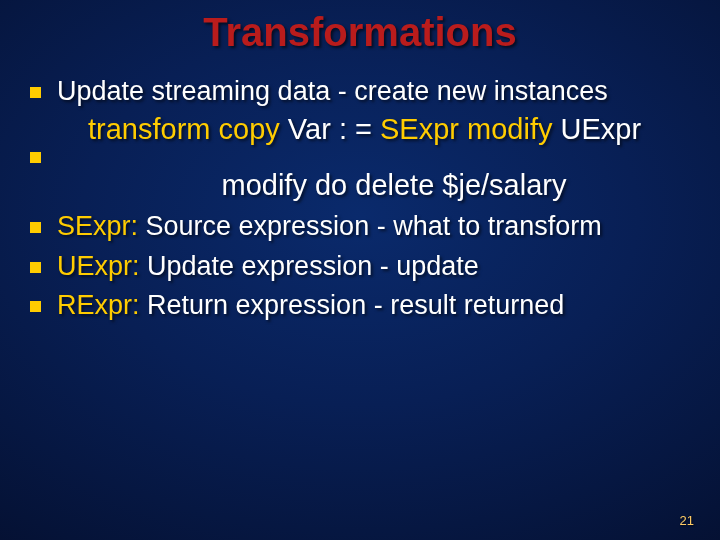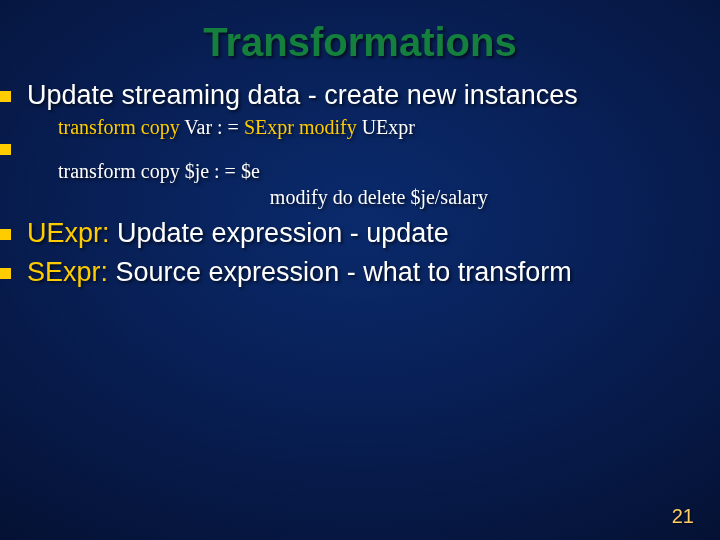--- a/index.html
+++ b/index.html
@@ -15,26 +15,27 @@
   .slide {
     position: relative;
     width: 720px;
     height: 540px;
     box-sizing: border-box;
   }
   .title {
     text-align: center;
     font-size: 40px;
     font-weight: bold;
-    padding-top: 20px;
-    margin-bottom: 14px;
-    color: #15803d;
+    padding-top: 10px;
+    margin-bottom: 20px;
+    color: #b91c1c;
     text-shadow: 2px 2px 3px rgba(0,0,0,0.6);
   }
   .body {
+    padding-left: 30px;
     padding-right: 20px;
   }
   .bullet-row {
     display: flex;
     align-items: baseline;
     margin-bottom: 2px;
     text-shadow: 2px 2px 3px rgba(0,0,0,0.6);
   }
   .bullet-main .bullet-text {
     font-size: 27px;
@@ -48,35 +49,34 @@
     display: inline-block;
     margin-right: 16px;
     position: relative;
     top: 0px;
   }
   .bullet-main .square {
     top: -2px;
   }
   .sub {
     padding-left: 58px;
-    font-size: 20px;
+    font-size: 29px;
     line-height: 1.28;
     margin-bottom: 10px;
     text-shadow: 2px 2px 3px rgba(0,0,0,0.6);
-    font-family: Liberation Serif, serif;
   }
   .indent2 {
     padding-left: 86px;
   }
   .kw { color: #ffcc00; }
   .pagenum {
     position: absolute;
     right: 26px;
     bottom: 12px;
-    font-size: 20px;
+    font-size: 13px;
     color: #ffcc66;
     text-shadow: 1px 1px 2px rgba(0,0,0,0.6);
   }
   .group { margin-bottom: 6px; }
   .tight { margin-bottom: 2px; }
 </style>
 </head>
 <body>
 
 <div class="slide">
@@ -86,30 +86,35 @@
         <div class="bullet-row bullet-main">
           <span class="square"></span>
           <span class="bullet-text">Update streaming data - create new instances</span>
         </div>
         <div class="sub" style="margin-bottom: 0px;"><span class="kw">transform copy </span><span>Var</span><span> : = </span><span class="kw">SExpr modify </span><span>UExpr</span></div>
       </div>
       <div class="group">
         <div class="bullet-row bullet-main">
           <span class="square"></span>
         </div>
-        <div class="sub" style="margin-bottom: 0px;"><span>transform copy $je : = $e</span></div>
         <div class="sub" style="margin-bottom: 0px; text-align: center;"><span>modify   do delete $je/salary</span></div>
+      </div>
+      <div class="group">
+        <div class="bullet-row bullet-main tight">
+          <span class="square"></span>
+          <span class="bullet-text"><span class="kw">SExpr:</span><span> Source expression - what to transform</span></span>
+        </div>
       </div>
       <div class="group">
         <div class="bullet-row bullet-main tight">
           <span class="square"></span>
           <span class="bullet-text"><span class="kw">UExpr:</span><span> Update expression - update</span></span>
         </div>
       </div>
       <div class="group">
         <div class="bullet-row bullet-main tight">
           <span class="square"></span>
-          <span class="bullet-text"><span class="kw">SExpr:</span><span> Source expression - what to transform</span></span>
+          <span class="bullet-text"><span class="kw">RExpr: </span><span> Return expression - result returned</span></span>
         </div>
       </div>
     </div>
   <div class="pagenum">21</div>
 </div>
 
 </body></html>

